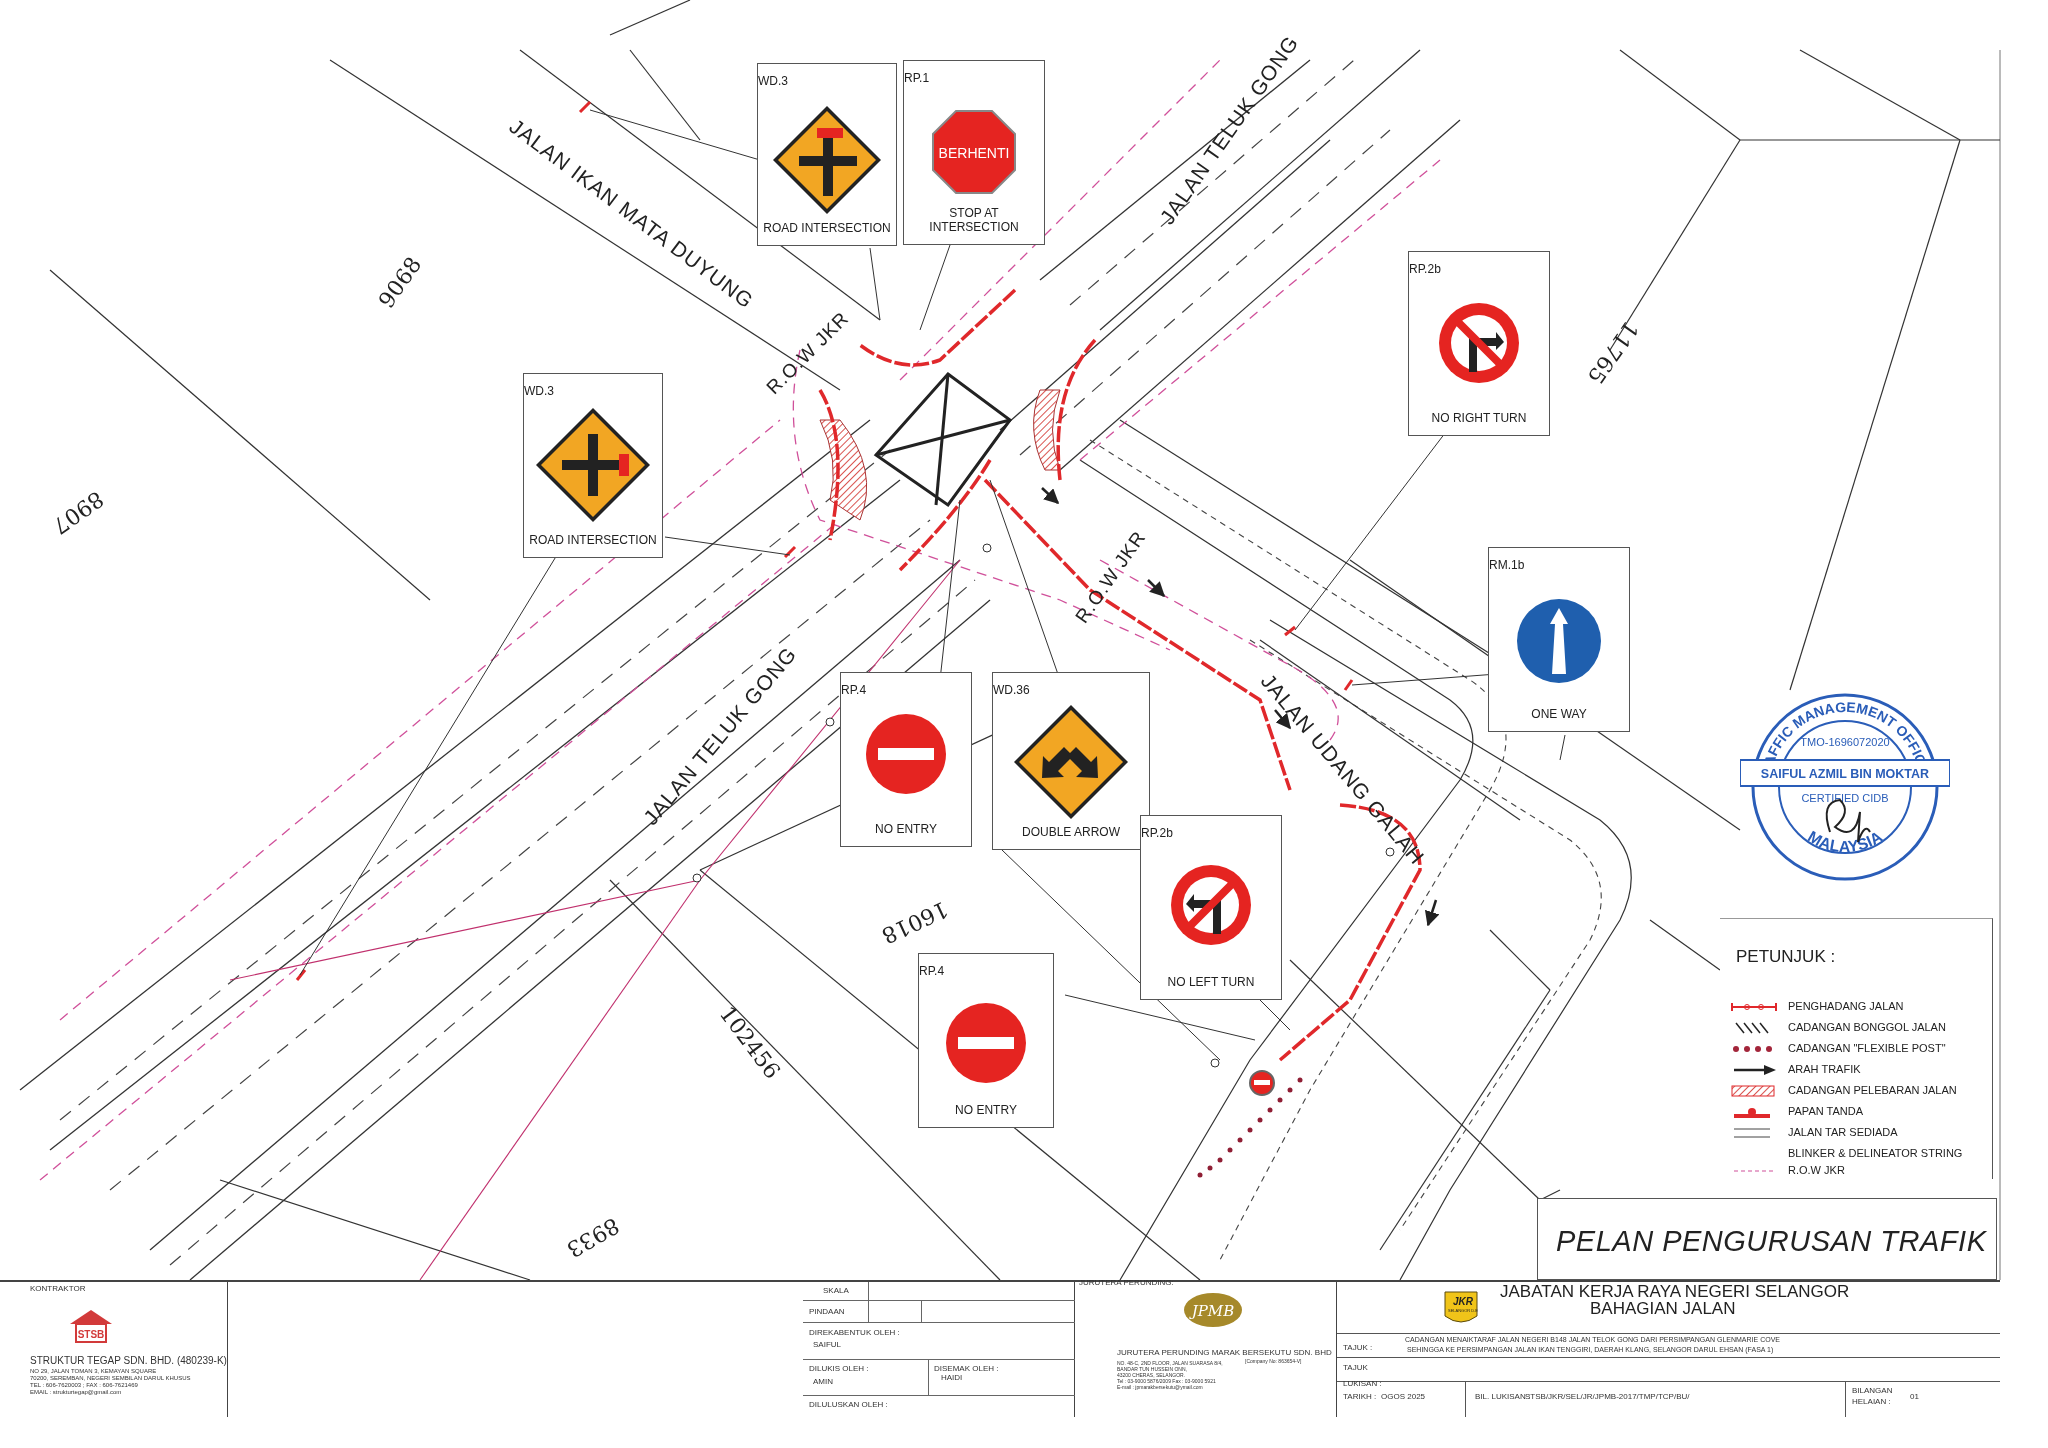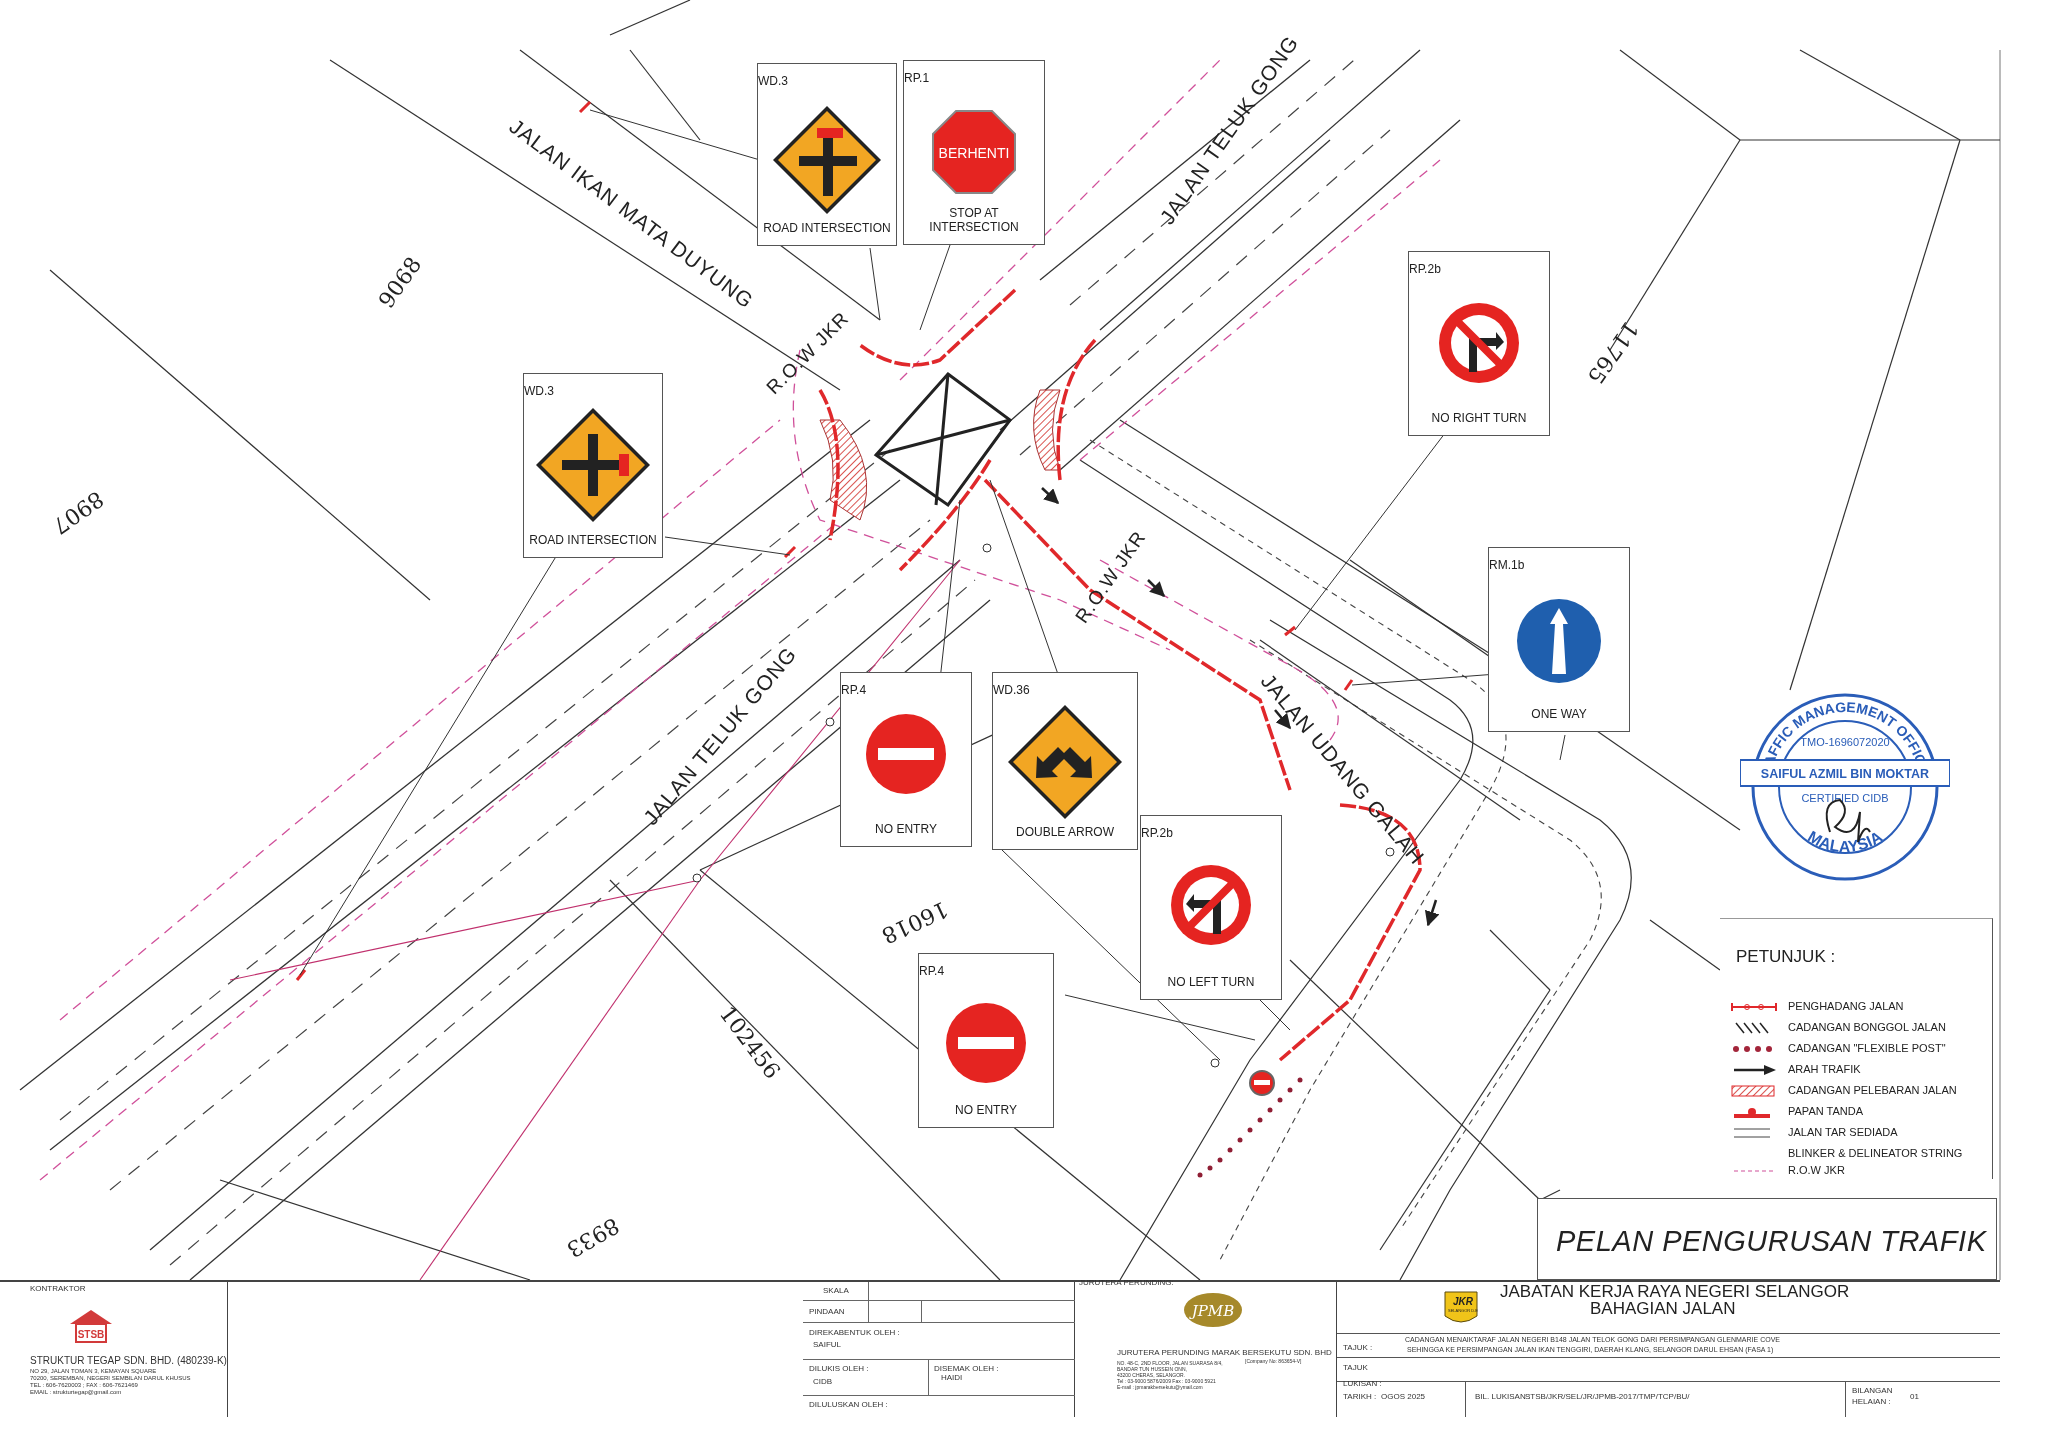--- a/index.html
+++ b/index.html
@@ -254,21 +254,21 @@
 
 <div class="sign-card" style="left:840px;top:672px;width:132px;height:175px;">
   <div class="sign-code">RP.4</div>
   <svg class="sign-graphic" style="top:40px" width="82" height="82" viewBox="0 0 82 82">
     <circle cx="41" cy="41" r="40" fill="#e52421"></circle>
       <rect x="13" y="35" width="56" height="12" fill="#fff"></rect>
   </svg>
   <div class="sign-caption">NO ENTRY</div>
 </div>
 
-<div class="sign-card" style="left:992px;top:672px;width:146px;height:178px;">
+<div class="sign-card" style="left:992px;top:672px;width:158px;height:178px;">
   <div class="sign-code">WD.36</div>
   <svg class="sign-graphic" style="top:30px" width="118" height="118" viewBox="0 0 118 118">
     <polygon points="59,2 116,59 59,116 2,59" fill="#222"></polygon>
       <polygon points="59,7 111,59 59,111 7,59" fill="#f2a623"></polygon>
     <path d="M52 44 L37 59 L31 53 L30 75 L52 74 L46 68 L61 53 z" fill="#222"></path>
     <path d="M66 44 L81 59 L87 53 L88 75 L66 74 L72 68 L57 53 z" fill="#222" transform="translate(-2,0)"></path>
   </svg>
   <div class="sign-caption">DOUBLE ARROW</div>
 </div>
 
@@ -407,21 +407,21 @@
     <div style="position:absolute;left:0;top:77px;width:272px;border-top:1px solid #666;"></div>
     <div style="position:absolute;left:0;top:113px;width:272px;border-top:1px solid #666;"></div>
     <div style="position:absolute;left:65px;top:0;height:40px;border-left:1px solid #666;"></div>
     <div style="position:absolute;left:118px;top:18px;height:22px;border-left:1px solid #666;"></div>
     <div style="position:absolute;left:125px;top:77px;height:36px;border-left:1px solid #666;"></div>
     <div class="tiny" style="position:absolute;left:20px;top:4px;">SKALA</div>
     <div class="tiny" style="position:absolute;left:6px;top:25px;">PINDAAN</div>
     <div class="tiny" style="position:absolute;left:6px;top:46px;">DIREKABENTUK OLEH :</div>
     <div class="tiny" style="position:absolute;left:10px;top:58px;">SAIFUL</div>
     <div class="tiny" style="position:absolute;left:6px;top:82px;">DILUKIS OLEH :</div>
-    <div class="tiny" style="position:absolute;left:10px;top:95px;">CIDB</div>
+    <div class="tiny" style="position:absolute;left:10px;top:95px;">AMIN</div>
     <div class="tiny" style="position:absolute;left:131px;top:82px;">DISEMAK OLEH :</div>
     <div class="tiny" style="position:absolute;left:138px;top:91px;">HAIDI</div>
     <div class="tiny" style="position:absolute;left:6px;top:118px;">DILULUSKAN OLEH :</div>
   </div>
 
   <div class="tb-cell" style="left:1075px;top:0;width:262px;height:135px;border-right:1.5px solid #444;">
     <div class="tiny" style="position:absolute;left:4px;top:-4px;">JURUTERA PERUNDING:</div>
     <svg style="position:absolute;left:108px;top:10px;" width="60" height="36" viewBox="0 0 60 36">
       <ellipse cx="30" cy="18" rx="29" ry="17" fill="#a6892a"></ellipse>
       <text x="30" y="24" text-anchor="middle" font-family="DejaVu Serif, serif" font-style="italic" font-size="15" fill="#fff">JPMB</text>

